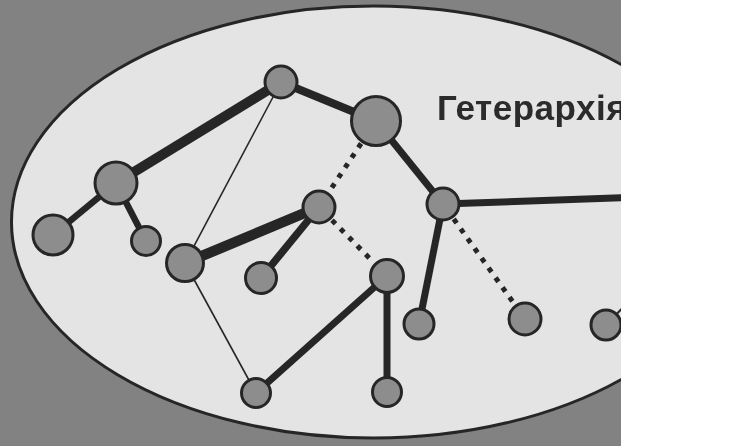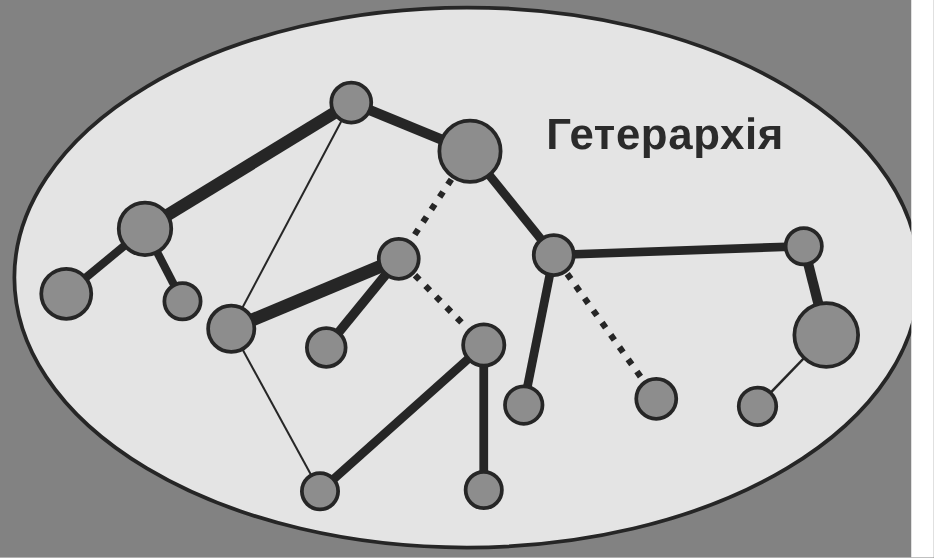--- a/index.html
+++ b/index.html
@@ -2,21 +2,21 @@
 <html><head>
 <meta charset="utf-8">
 <style>
   html, body {
     margin: 0;
     padding: 0;
     font-family: "Liberation Sans", sans-serif;
   }
   .stage {
     position: relative;
-    width: 729px;
+    width: 621px;
     height: 446px;
     overflow: hidden;
   }
   .stage svg {
     position: absolute;
     left: 0;
     top: 0;
     display: block;
   }
   .diagram-title {

